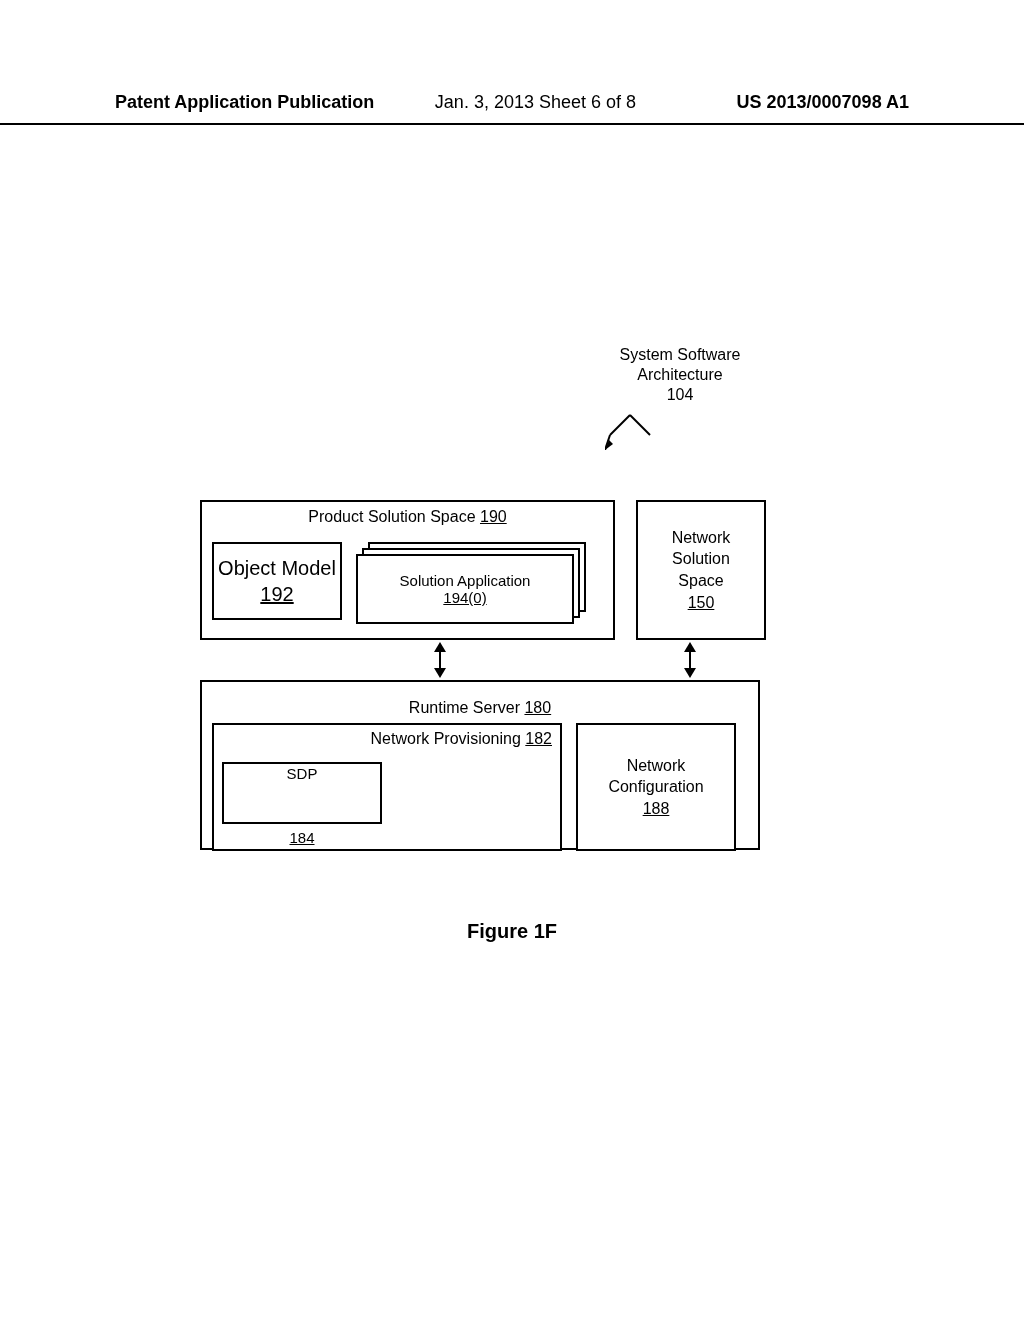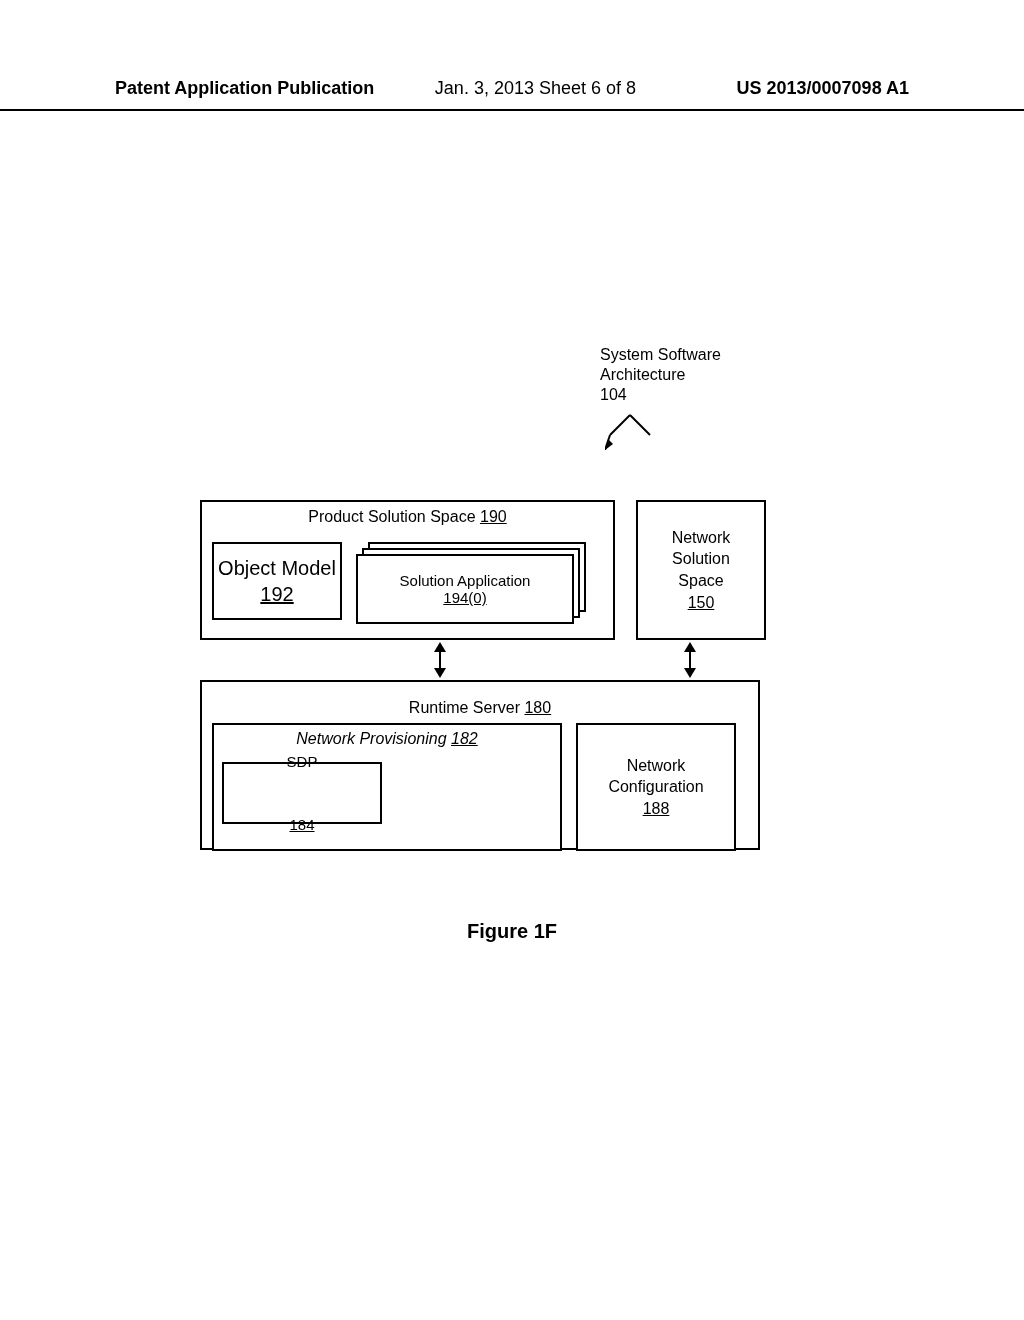--- a/index.html
+++ b/index.html
@@ -11,21 +11,21 @@
     font-family: Arial, Helvetica, sans-serif;
     color: #000;
   }
   .page {
     position: relative;
     width: 1024px;
     height: 1320px;
   }
   .header {
     position: absolute;
-    top: 78px;
+    top: 92px;
     left: 0;
     width: 100%;
     padding: 0 115px 10px 115px;
     box-sizing: border-box;
     display: flex;
     justify-content: space-between;
     font-size: 18px;
     border-bottom: 2px solid #000;
   }
   .header .left { font-weight: bold; }
@@ -37,21 +37,21 @@
     top: 350px;
     left: 200px;
     width: 580px;
   }
 
   .sys-label {
     position: absolute;
     top: -5px;
     left: 400px;
     width: 160px;
-    text-align: left;
+    text-align: center;
     font-size: 16px;
     line-height: 1.25;
   }
 
   .arrow-sys {
     position: absolute;
     top: 60px;
     left: 405px;
     width: 50px;
     height: 40px;
@@ -127,25 +127,25 @@
   }
   .runtime-title { text-align:center; font-size:16px; }
   .runtime-row {
     display:flex; gap:14px; margin-top:6px; height:128px;
   }
   .np-outer {
     width: 350px;
     height: 128px;
     padding: 5px 8px 8px 8px;
   }
-  .np-title { text-align:center; font-size:16px;font-style:italic; }
+  .np-title { text-align:right; font-size:16px; }
   .np-row { display:flex; gap:14px; margin-top:14px; }
   .np-sub {
     width: 160px; height: 62px;
-    display:flex; flex-direction:column; align-items:center; justify-content:center;
+    display:flex; flex-direction:column; align-items:center; justify-content:flex-start;
     font-size:15px; text-align:center; line-height:1.3;gap:44px;
   }
   .net-conf {
     width: 160px; height: 128px;
     display:flex; align-items:center; justify-content:center;
     text-align:center; font-size:16px; line-height:1.35;
   }
 
   .figure-caption {
     position:absolute;

